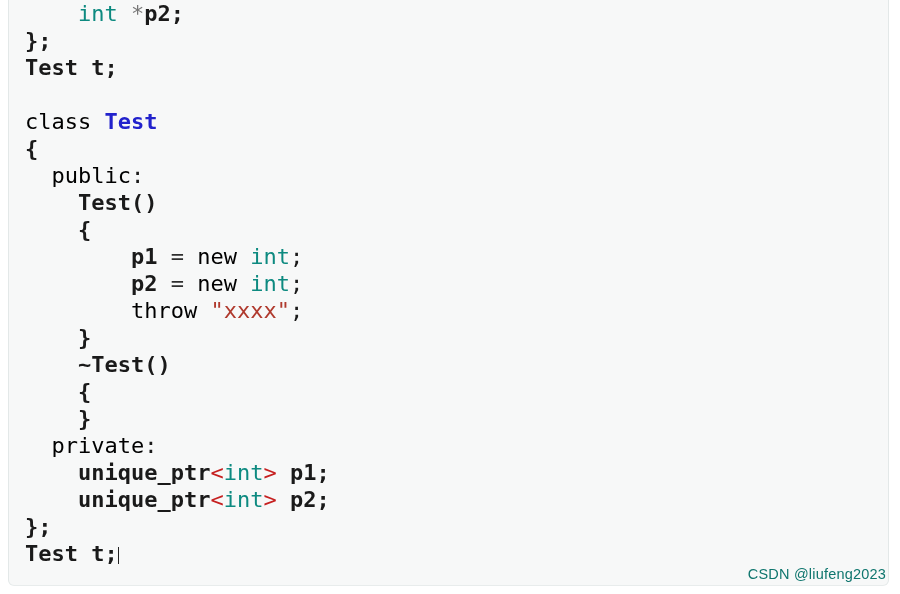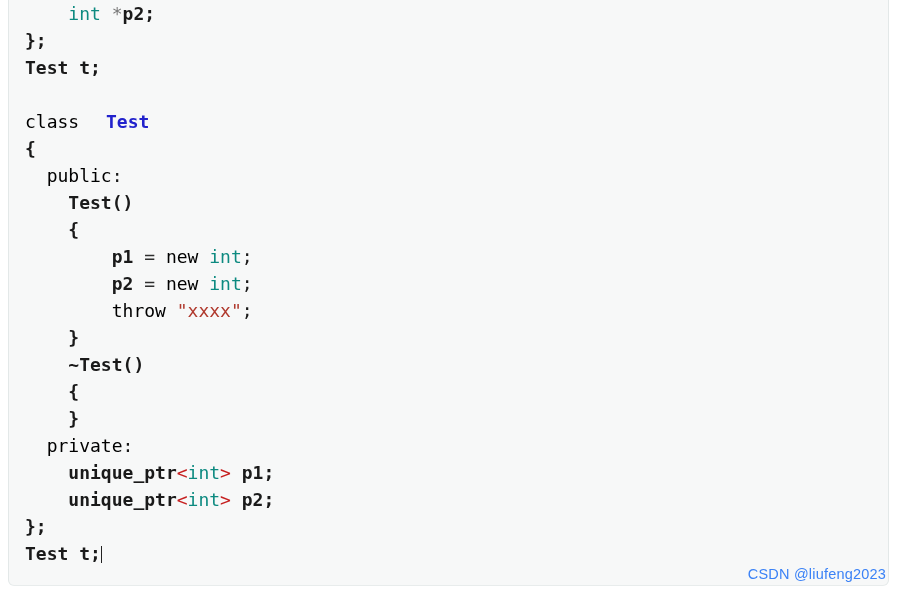--- a/index.html
+++ b/index.html
@@ -44,38 +44,38 @@
     top: 0;
     right: 0;
     bottom: 0;
     padding: 6px 0 0 0;
   }
 
   pre.code {
     margin: 0;
     padding: 0;
     font-family: "DejaVu Sans Mono", "Liberation Mono", monospace;
-    font-size: 18px;
+    font-size: 22px;
     line-height: 27px;
     color: #1a1a1a;
     white-space: pre;
     -webkit-font-smoothing: antialiased;
   }
 
   .ln {
     display: block;
     height: 27px;
     padding-left: 16px;
     white-space: pre;
   }
 
   
   .tok-kw      { color: #000000; }          
   .tok-type    { color: #0d8a80; }          
-  .tok-cls     { color: #2222cc; font-weight: 700; margin-left: 16px; }  
+  .tok-cls     { color: #2222cc; font-weight: 700; }  
   .tok-str     { color: #b03a2e; }          
   .tok-angle   { color: #c62020; }          
   .tok-plain   { color: #1a1a1a; font-weight: 700; }
   .tok-op      { color: #2f2f2f; }
   .tok-punct   { color: #1a1a1a; }
   .tok-star    { color: #777777; }
 
   .caret {
     display: inline-block;
     width: 1px;
@@ -84,21 +84,21 @@
     vertical-align: -3px;
     margin-left: 0px;
   }
 
   .watermark {
     position: absolute;
     right: 14px;
     bottom: 12px;
     font-family: "Liberation Sans", sans-serif;
     font-size: 14.5px;
-    color: #3b82f6;
+    color: #0f766e;
     letter-spacing: 0.2px;
     user-select: none;
   }
 </style>
 </head>
 <body>
 
 <div id="root">
 
   <div class="code-card">

